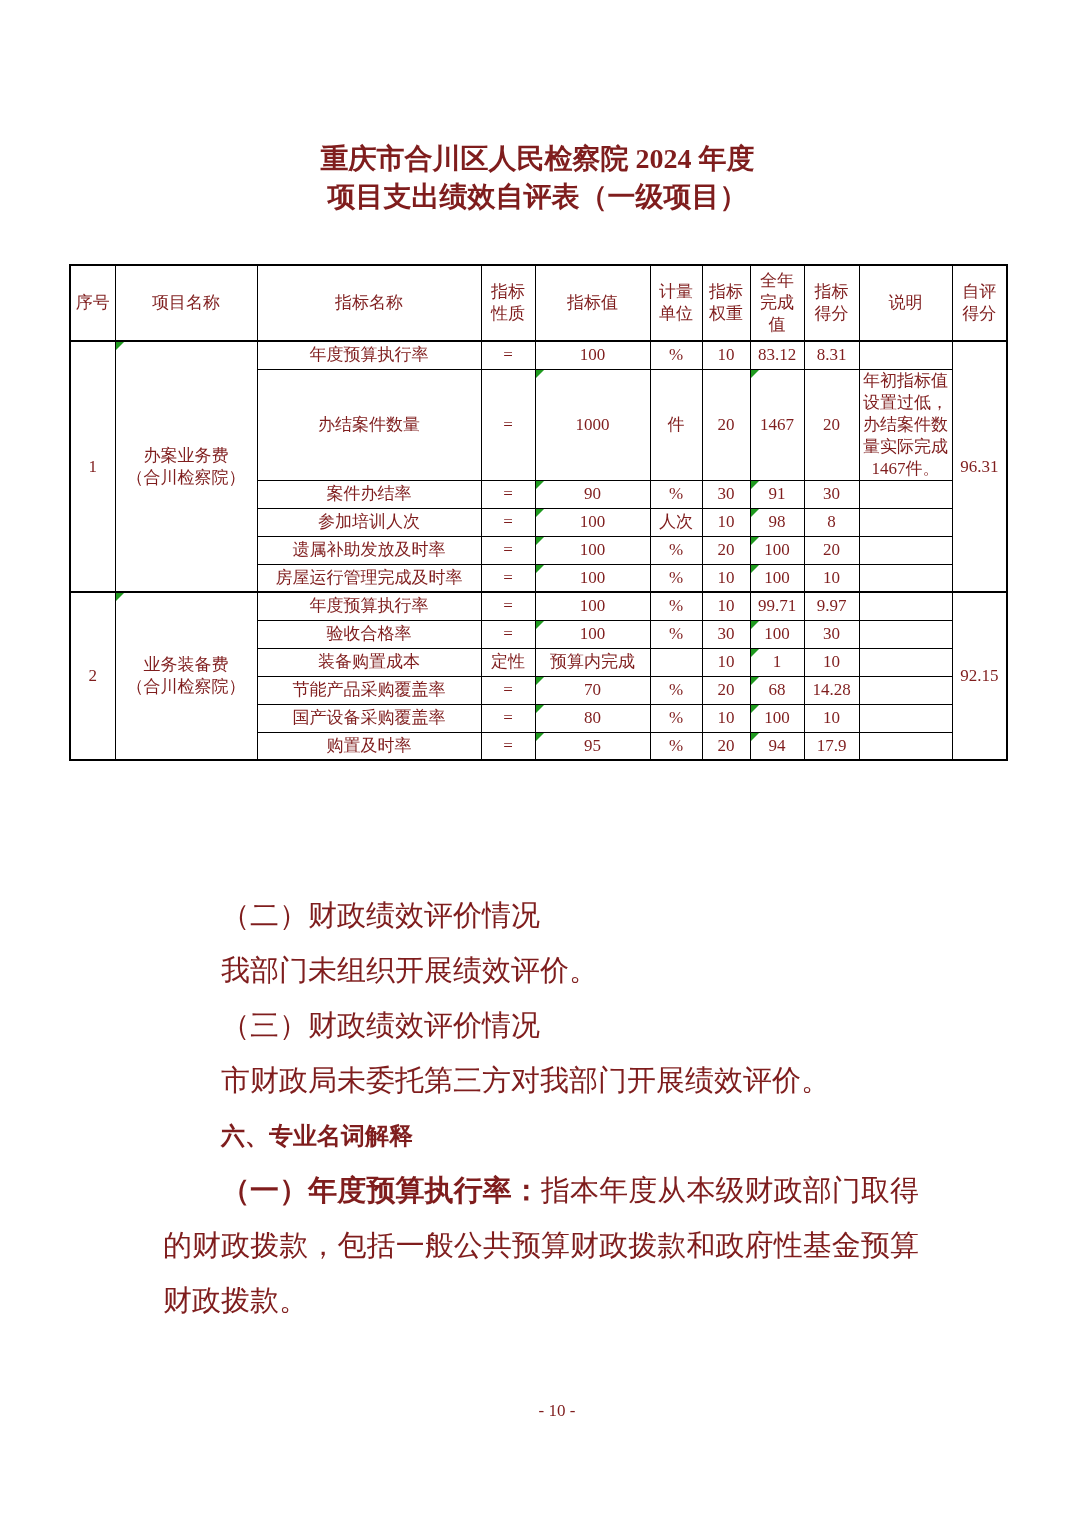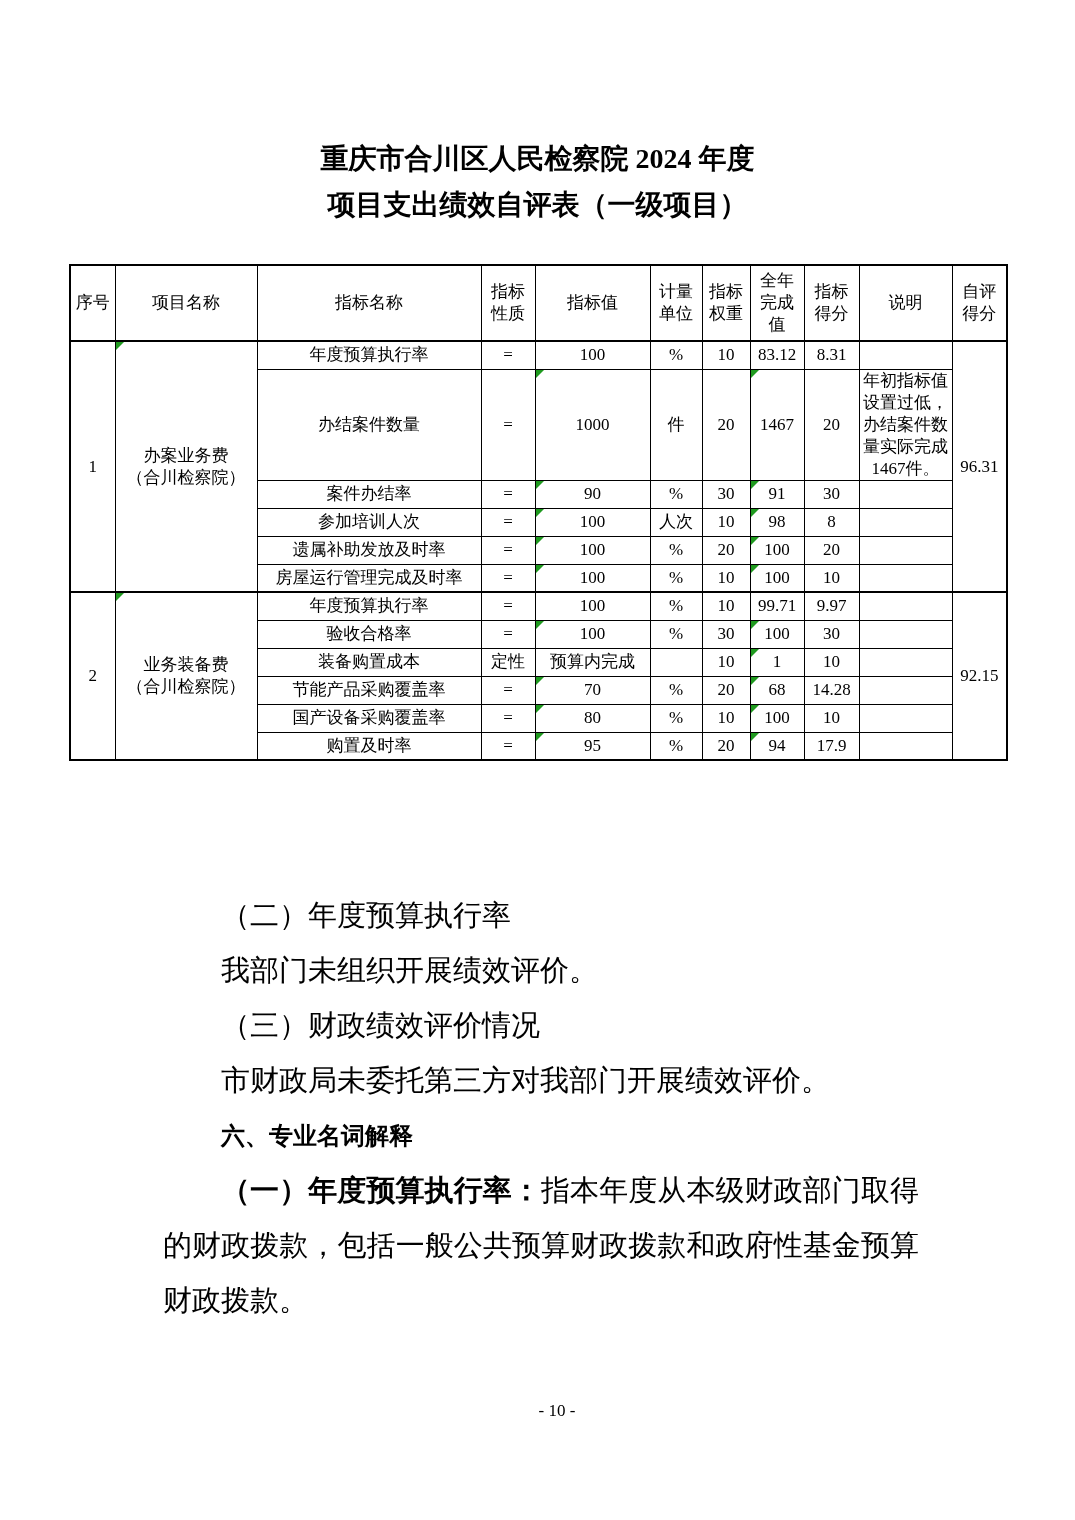--- a/index.html
+++ b/index.html
@@ -2,36 +2,36 @@
 <html><head>
 <meta charset="utf-8">
 <style>
   * { box-sizing: border-box; }
   html,body { margin:0; padding:0; background:#ffffff; }
   .page {
     position: relative;
     width: 1075px;
     height: 1520px;
     background: #ffffff;
-    color: #000000;
+    color: #7f1d1d;
     font-family: "Liberation Serif", "DejaVu Serif", serif;
     overflow: hidden;
   }
   .doc-title {
     position: absolute;
     left: 0;
     width: 1075px;
     text-align: center;
     font-size: 28px;
     font-weight: bold;
     line-height: 34px;
     margin: 0;
   }
   .title-1 { top: 142px; }
-  .title-2 { top: 188px; }
+  .title-2 { top: 180px; }
 
   table.perf {
     position: absolute;
     top: 264px;
     left: 69px;
     width: 937px;
     border-collapse: collapse;
     table-layout: fixed;
     border: 2px solid #000;
   }
@@ -256,21 +256,21 @@
           <td>%</td>
           <td>20</td>
           <td>94<span class="tri"></span></td>
           <td>17.9</td>
           <td class="c-note"></td>
         </tr>
       </tbody>
   </table>
 
   <div class="sections" id="sections">
-      <div class="sec sec-sub-heading">（二）年度预算执行率</div>
+      <div class="sec sec-sub-heading">（二）财政绩效评价情况</div>
       <div class="sec sec-body">我部门未组织开展绩效评价。</div>
       <div class="sec sec-sub-heading">（三）财政绩效评价情况</div>
       <div class="sec sec-body">市财政局未委托第三方对我部门开展绩效评价。</div>
       <div class="sec sec-main-heading">六、专业名词解释</div>
       <div class="sec sec-paragraph"><span class="lead">（一）年度预算执行率：</span>指本年度从本级财政部门取得的财政拨款，包括一般公共预算财政拨款和政府性基金预算财政拨款。</div>
     </div>
 
   <div class="footer">- 10 -</div>
 
 </div>

